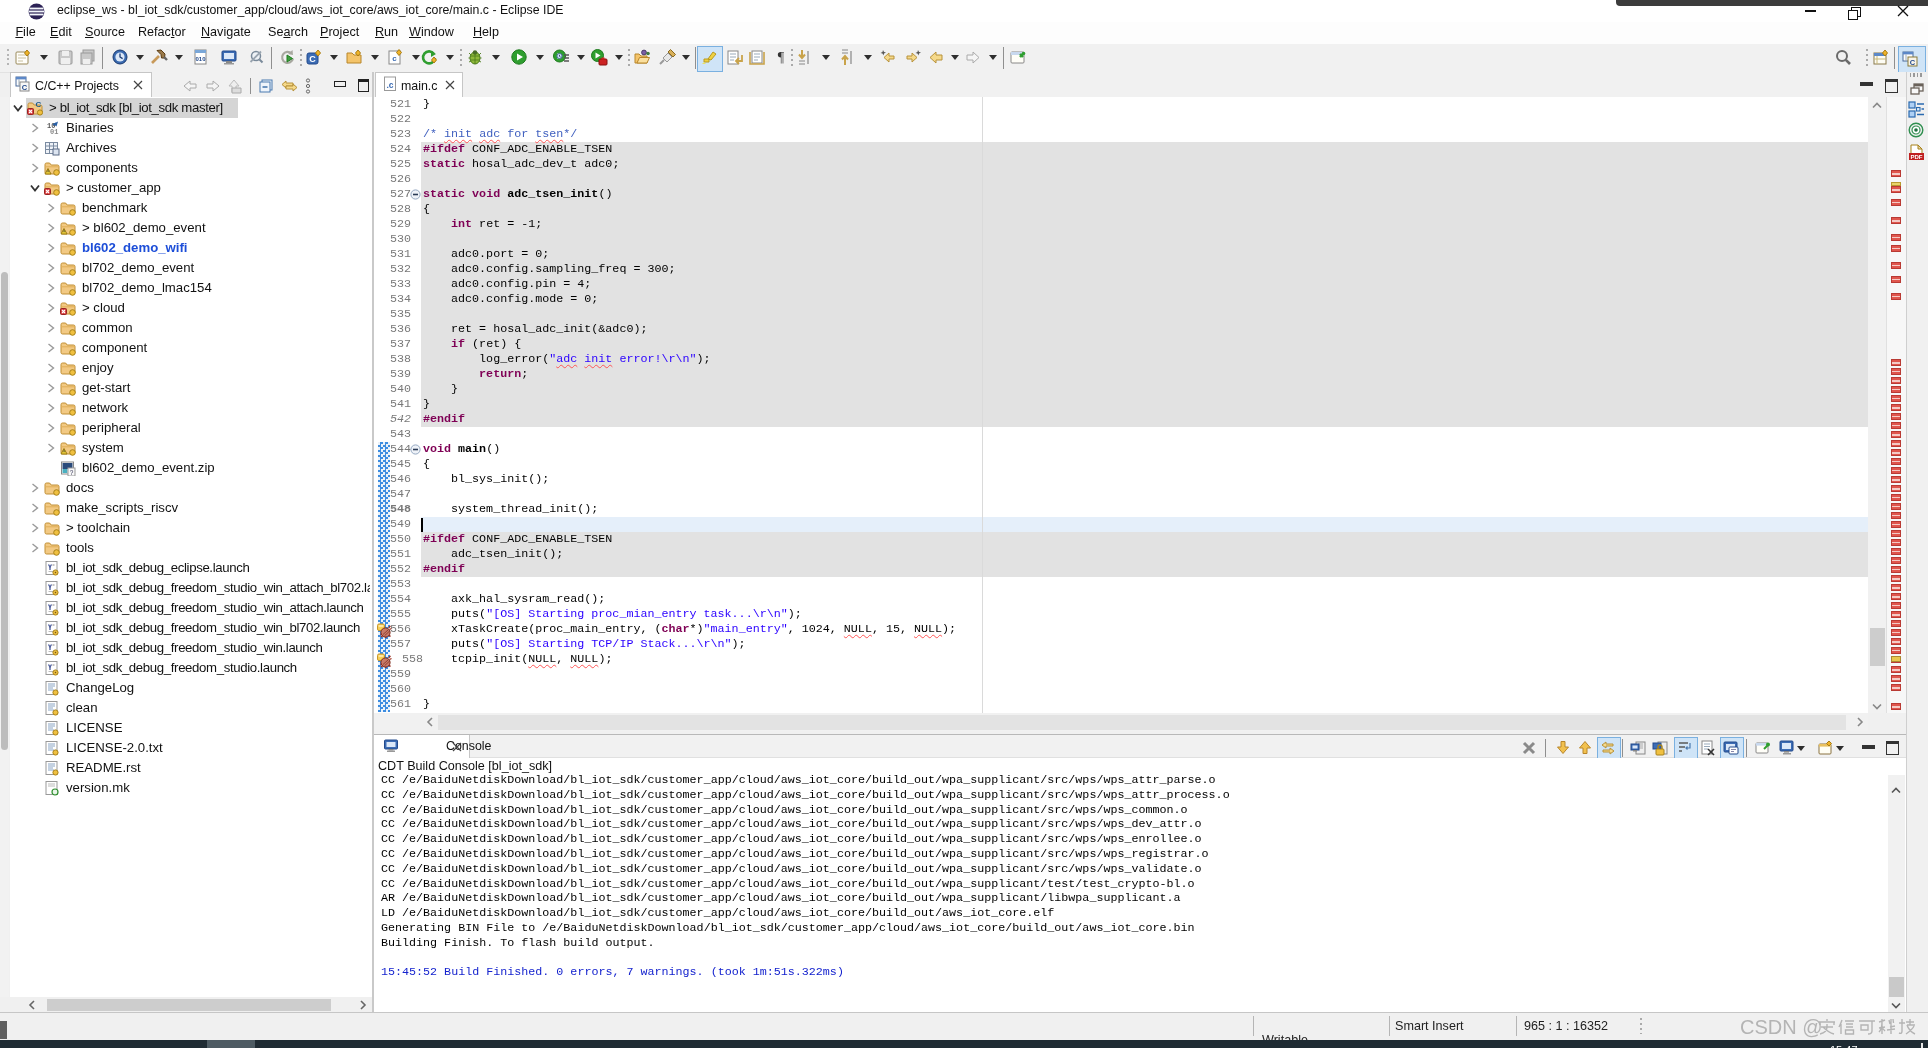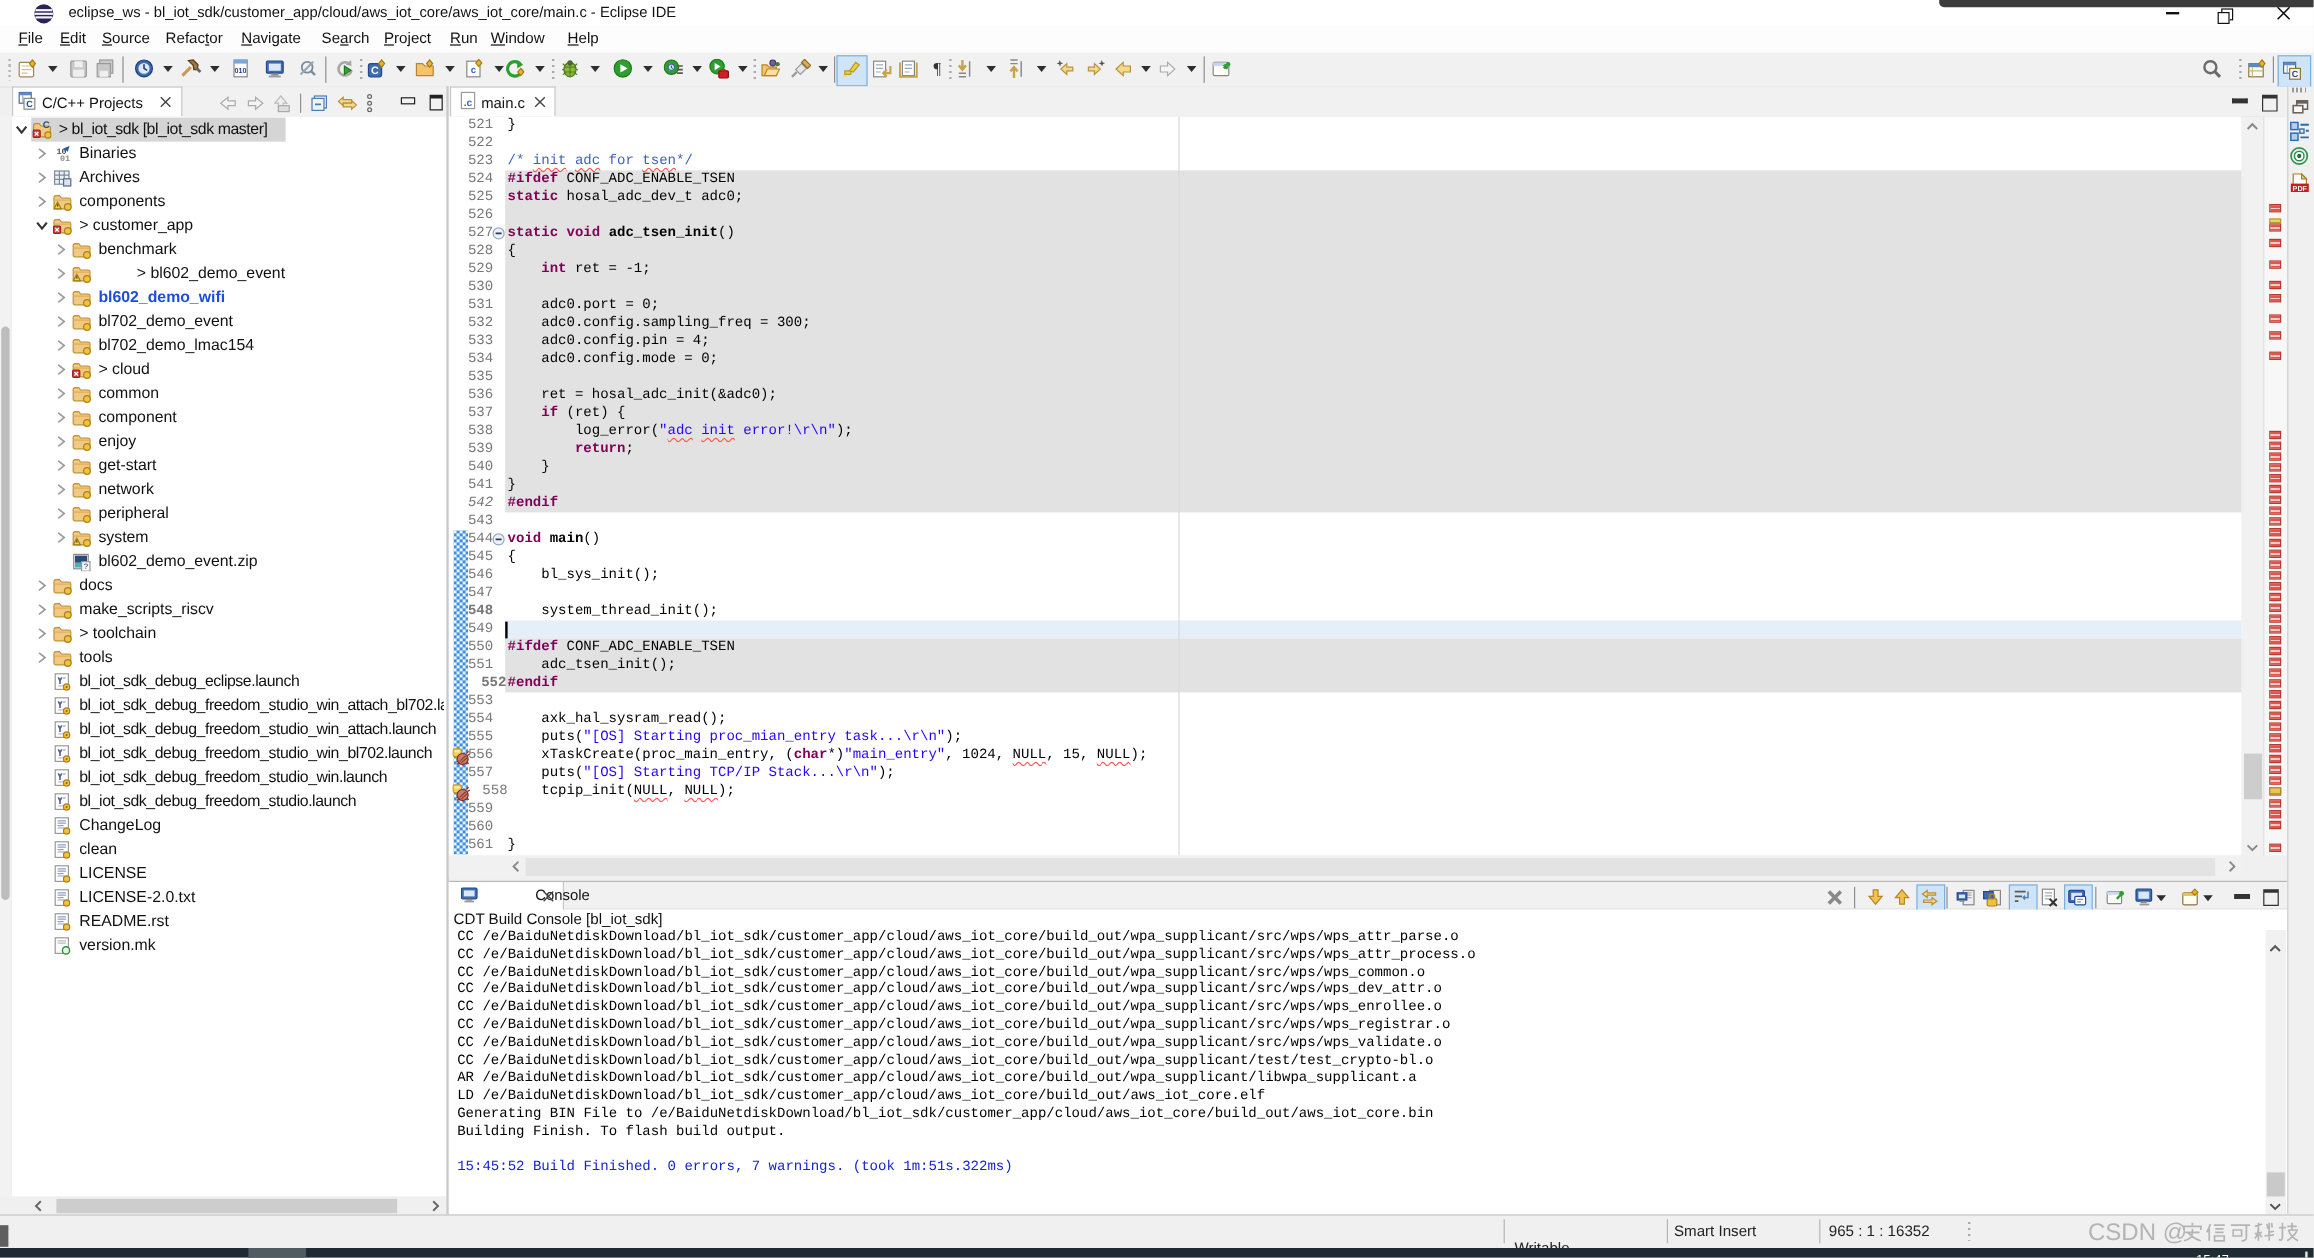--- a/index.html
+++ b/index.html
@@ -353,21 +353,21 @@
 <svg class="a" style="left:47px;top:223px;" width="8" height="10" viewBox="0 0 8 10">
     <path d="M1.5 1 L6.5 5 L1.5 9" stroke="#9a9a9a" stroke-width="1.4" fill="none"></path>
   </svg>
 <svg class="a" style="left:60px;top:220px;" width="16" height="16" viewBox="0 0 16 16">
     <path d="M1 4.5 C1 3.7 1.6 3 2.4 3 L5.6 3 L7.2 5 L13.6 5 C14.4 5 15 5.6 15 6.4 L15 12.6 C15 13.4 14.4 14 13.6 14 L2.4 14 C1.6 14 1 13.4 1 12.6 Z" fill="#f2c983" stroke="#c08f35"></path>
     <path d="M1 6.8 L15 6.8" stroke="#e0ae58" stroke-width="1"></path>
     <circle cx="12.5" cy="12.5" r="2.8" fill="#f0c040" stroke="#a8821a"></circle>
     <path d="M1 14 L4 8.5 L7 14 Z" fill="#f2d43c" stroke="#9a7a10"></path>
     <rect x="3.6" y="10.2" width="0.9" height="2" fill="#333"></rect>
   </svg>
-<div class="a" style="left:82px;top:218px;width:288px;height:20px;line-height:20px;font-size:13.2px;letter-spacing:0;color:#111;white-space:nowrap;overflow:hidden;margin-left:32px;">&gt; bl602_demo_event</div>
+<div class="a" style="left:82px;top:218px;width:288px;height:20px;line-height:20px;font-size:13.2px;letter-spacing:0;color:#111;white-space:nowrap;overflow:hidden;">&gt; bl602_demo_event</div>
 <svg class="a" style="left:47px;top:243px;" width="8" height="10" viewBox="0 0 8 10">
     <path d="M1.5 1 L6.5 5 L1.5 9" stroke="#9a9a9a" stroke-width="1.4" fill="none"></path>
   </svg>
 <svg class="a" style="left:60px;top:240px;" width="16" height="16" viewBox="0 0 16 16">
     <path d="M1 4.5 C1 3.7 1.6 3 2.4 3 L5.6 3 L7.2 5 L13.6 5 C14.4 5 15 5.6 15 6.4 L15 12.6 C15 13.4 14.4 14 13.6 14 L2.4 14 C1.6 14 1 13.4 1 12.6 Z" fill="#f2c983" stroke="#c08f35"></path>
     <path d="M1 6.8 L15 6.8" stroke="#e0ae58" stroke-width="1"></path>
     <circle cx="12.5" cy="12.5" r="2.8" fill="#f0c040" stroke="#a8821a"></circle>
   </svg>
 <div class="a" style="left:82px;top:238px;width:288px;height:20px;line-height:20px;font-size:13.2px;letter-spacing:0;color:#1d4ed8;white-space:nowrap;overflow:hidden;font-weight:bold;">bl602_demo_wifi</div>
 <svg class="a" style="left:47px;top:263px;" width="8" height="10" viewBox="0 0 8 10">
@@ -647,21 +647,21 @@
 <div class="mono a" style="left:388px;top:412px;width:23px;text-align:right;color:#787878;font-style:italic;">542</div>
 <div class="mono a" style="left:388px;top:427px;width:23px;text-align:right;color:#787878;">543</div>
 <div class="mono a" style="left:388px;top:442px;width:23px;text-align:right;color:#787878;">544</div>
 <div class="mono a" style="left:388px;top:457px;width:23px;text-align:right;color:#787878;">545</div>
 <div class="mono a" style="left:388px;top:472px;width:23px;text-align:right;color:#787878;">546</div>
 <div class="mono a" style="left:388px;top:487px;width:23px;text-align:right;color:#787878;">547</div>
 <div class="mono a" style="left:388px;top:502px;width:23px;text-align:right;color:#787878;font-weight:bold;">548</div>
 <div class="mono a" style="left:388px;top:517px;width:23px;text-align:right;color:#787878;">549</div>
 <div class="mono a" style="left:388px;top:532px;width:23px;text-align:right;color:#787878;">550</div>
 <div class="mono a" style="left:388px;top:547px;width:23px;text-align:right;color:#787878;">551</div>
-<div class="mono a" style="left:400px;top:562px;width:23px;text-align:center;color:#787878;font-weight:bold;">552</div>
+<div class="mono a" style="left:388px;top:562px;width:23px;text-align:right;color:#787878;">552</div>
 <div class="mono a" style="left:388px;top:577px;width:23px;text-align:right;color:#787878;">553</div>
 <div class="mono a" style="left:388px;top:592px;width:23px;text-align:right;color:#787878;">554</div>
 <div class="mono a" style="left:388px;top:607px;width:23px;text-align:right;color:#787878;">555</div>
 <div class="mono a" style="left:388px;top:622px;width:23px;text-align:right;color:#787878;">556</div>
 <div class="mono a" style="left:388px;top:637px;width:23px;text-align:right;color:#787878;">557</div>
 <div class="mono a" style="left:388px;top:652px;width:23px;text-align:right;color:#787878;margin-left:12px;">558</div>
 <div class="mono a" style="left:388px;top:667px;width:23px;text-align:right;color:#787878;">559</div>
 <div class="mono a" style="left:388px;top:682px;width:23px;text-align:right;color:#787878;">560</div>
 <div class="mono a" style="left:388px;top:697px;width:23px;text-align:right;color:#787878;">561</div>
 <svg class="a" style="left:410px;top:189px;" width="11" height="11" viewBox="0 0 11 11">

